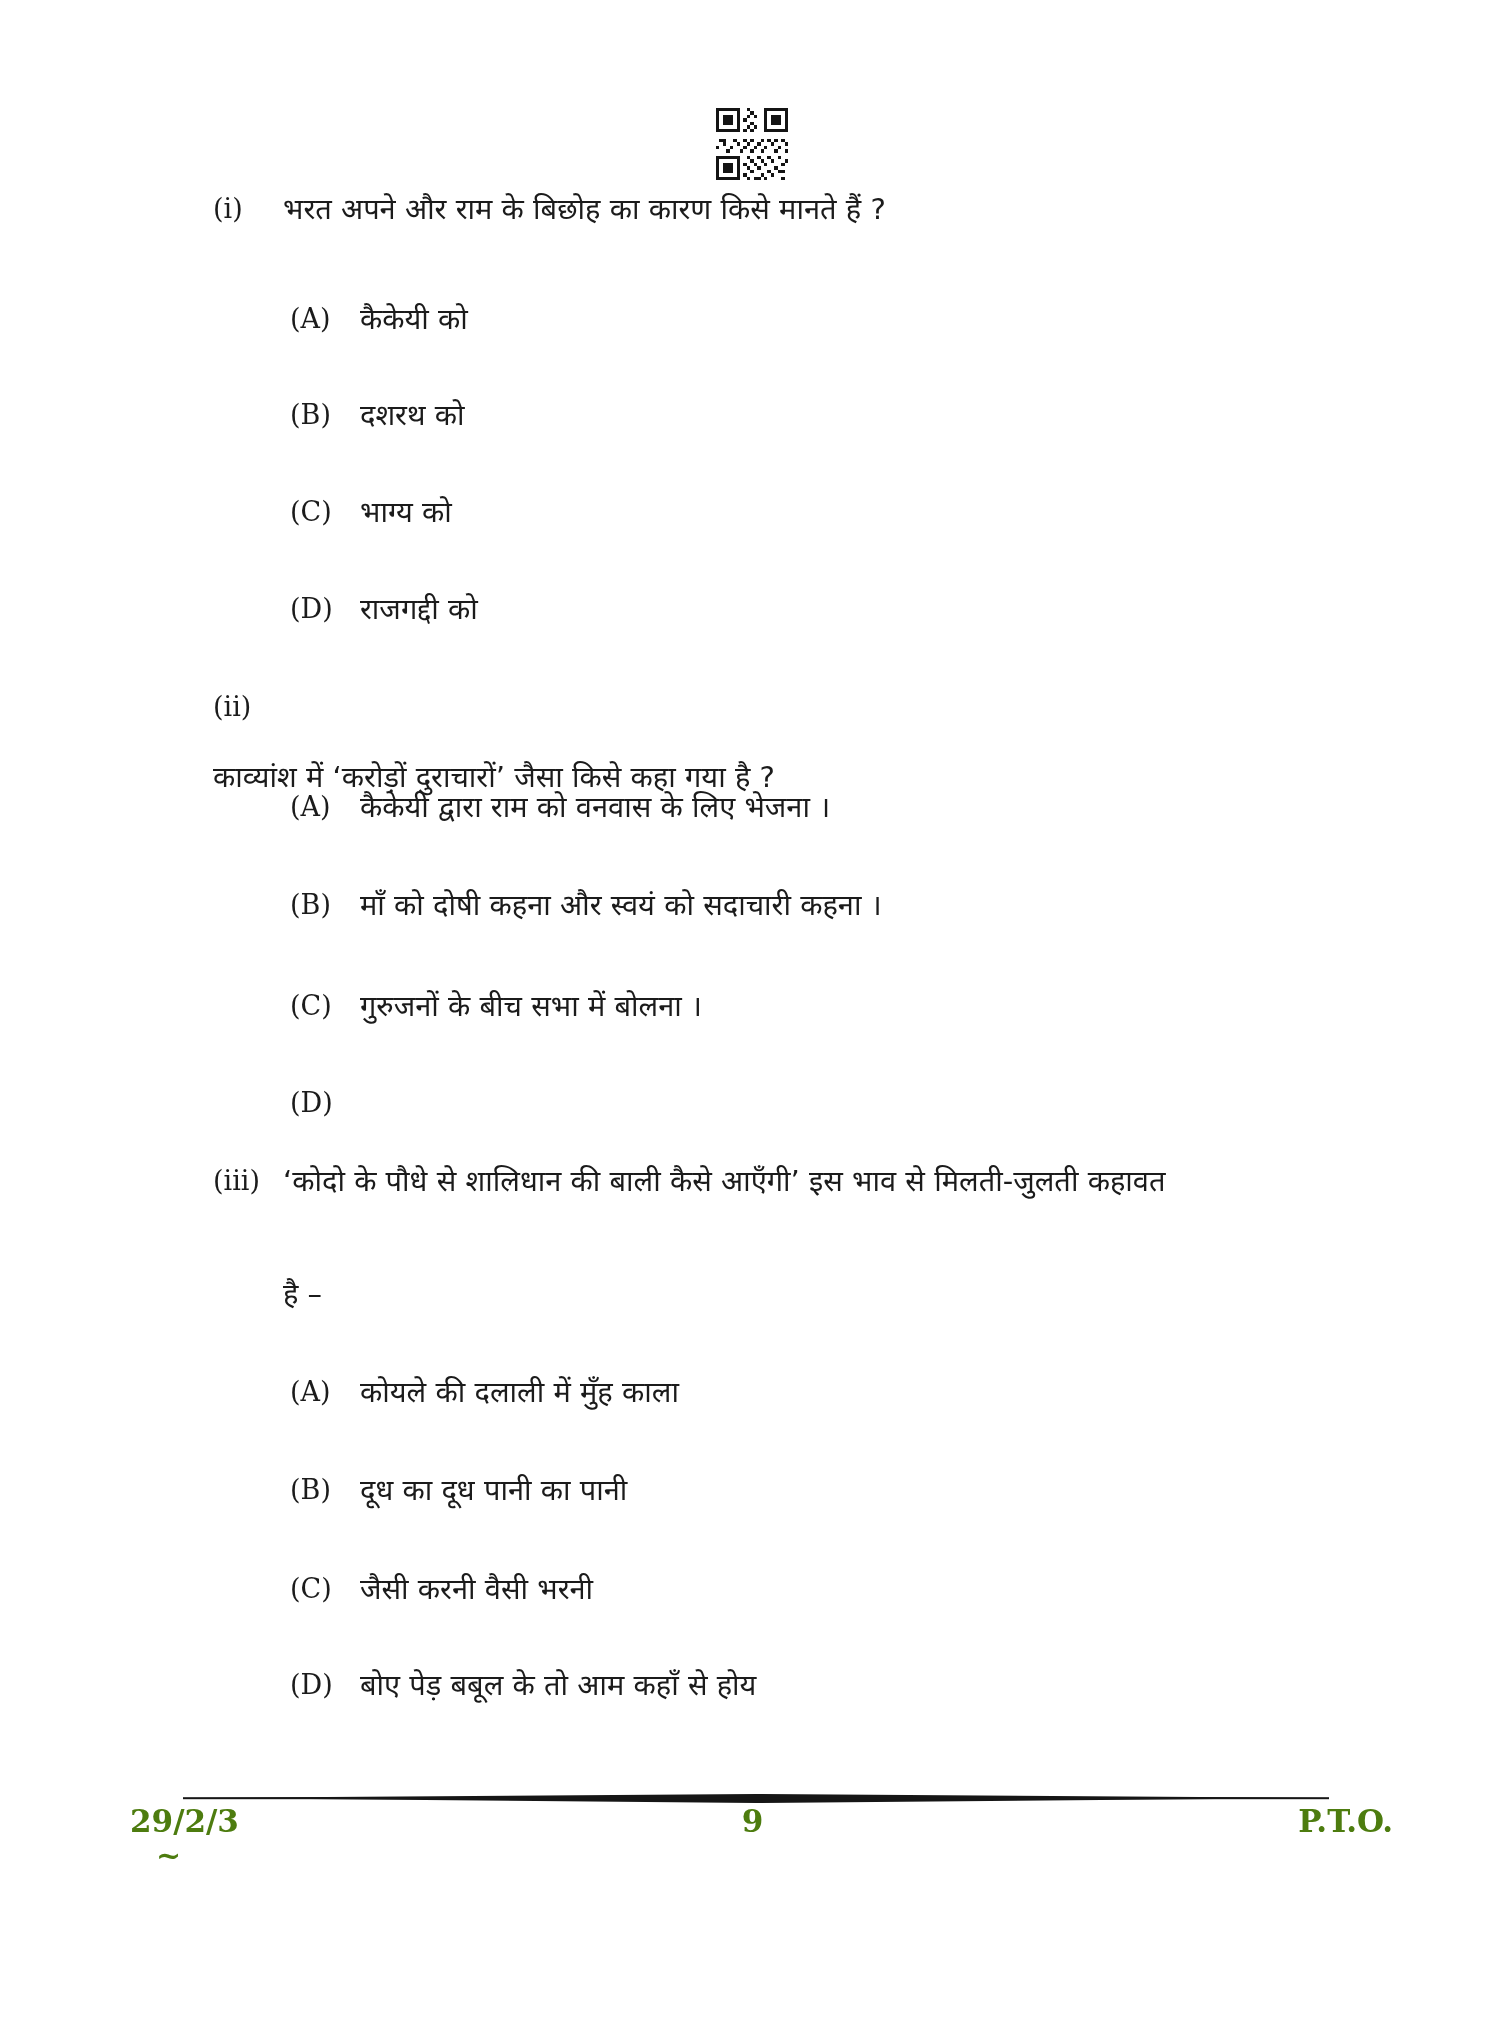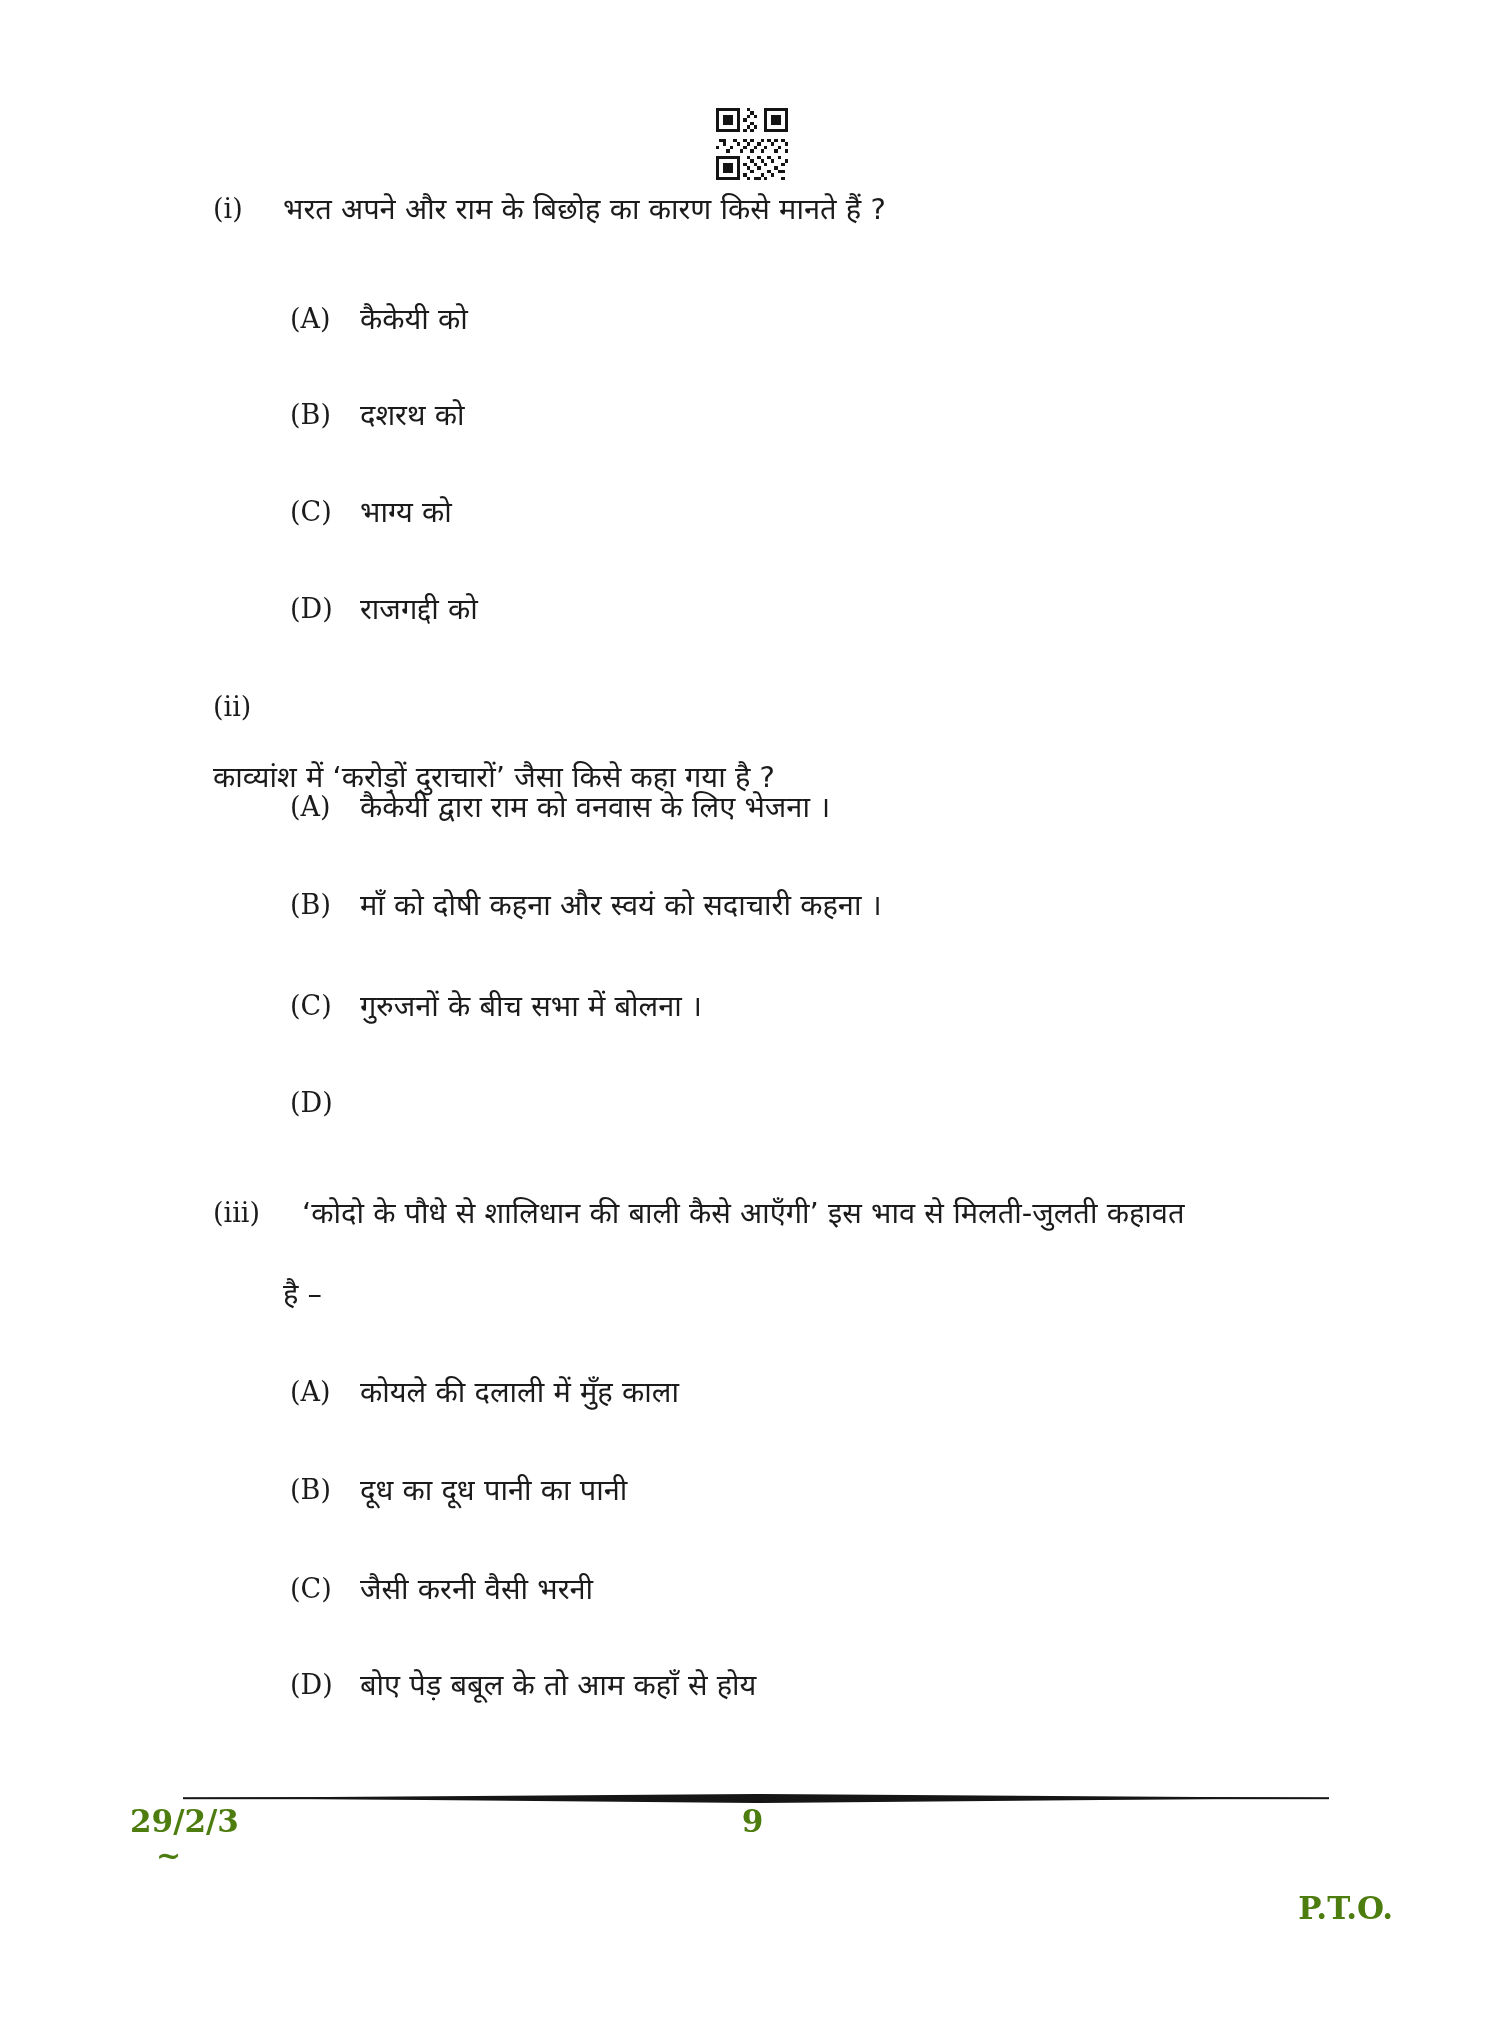--- a/index.html
+++ b/index.html
@@ -59,21 +59,21 @@
   }
   .footer-item{
     position:absolute;
     font-family:"DejaVu Serif", serif;
     font-weight:bold;
     font-size:31px;
     color:#4d7c0f;
   }
   .f-left{ left:130px; top:1803px; }
   .f-center{ left:0; right:0; top:1803px; text-align:center; }
-  .f-right{ right:112px; top:1890px;margin-left:16px; }
+  .f-right{ right:112px; top:1803px;margin-left:16px; }
   .f-tilde{ left:156px; top:1838px; font-size:30px; font-weight:bold; }
 </style>
 </head>
 <body>
 
 <div class="page">
 
   <div class="qr">
     <svg width="72" height="76" viewBox="0 0 21 21" shape-rendering="crispEdges" xmlns="http://www.w3.org/2000/svg">
       <rect width="21" height="21" fill="#ffffff"></rect>
@@ -192,21 +192,21 @@
       <span class="opt-text">माँ को दोषी कहना और स्वयं को सदाचारी कहना ।</span>
     </div>
     <div class="row opt-row" style="top:985px;">
       <span class="opt-letter">(C)</span>
       <span class="opt-text">गुरुजनों के बीच सभा में बोलना ।</span>
     </div>
     <div class="row opt-row" style="top:1082px;">
       <span class="opt-letter">(D)</span>
     </div>
 
-    <div class="row" style="top:1192px;gap:19px;">
+    <div class="row" style="top:1160px;">
       <span class="q-marker">(iii)</span>
       <span class="q-text">‘कोदो के पौधे से शालिधान की बाली कैसे आएँगी’ इस भाव से मिलती-जुलती कहावत</span>
     </div>
     <div class="row q-cont" style="top:1273px;">
       <span class="q-text">है –</span>
     </div>
     <div class="row opt-row" style="top:1371px;">
       <span class="opt-letter">(A)</span>
       <span class="opt-text">कोयले की दलाली में मुँह काला</span>
     </div>

